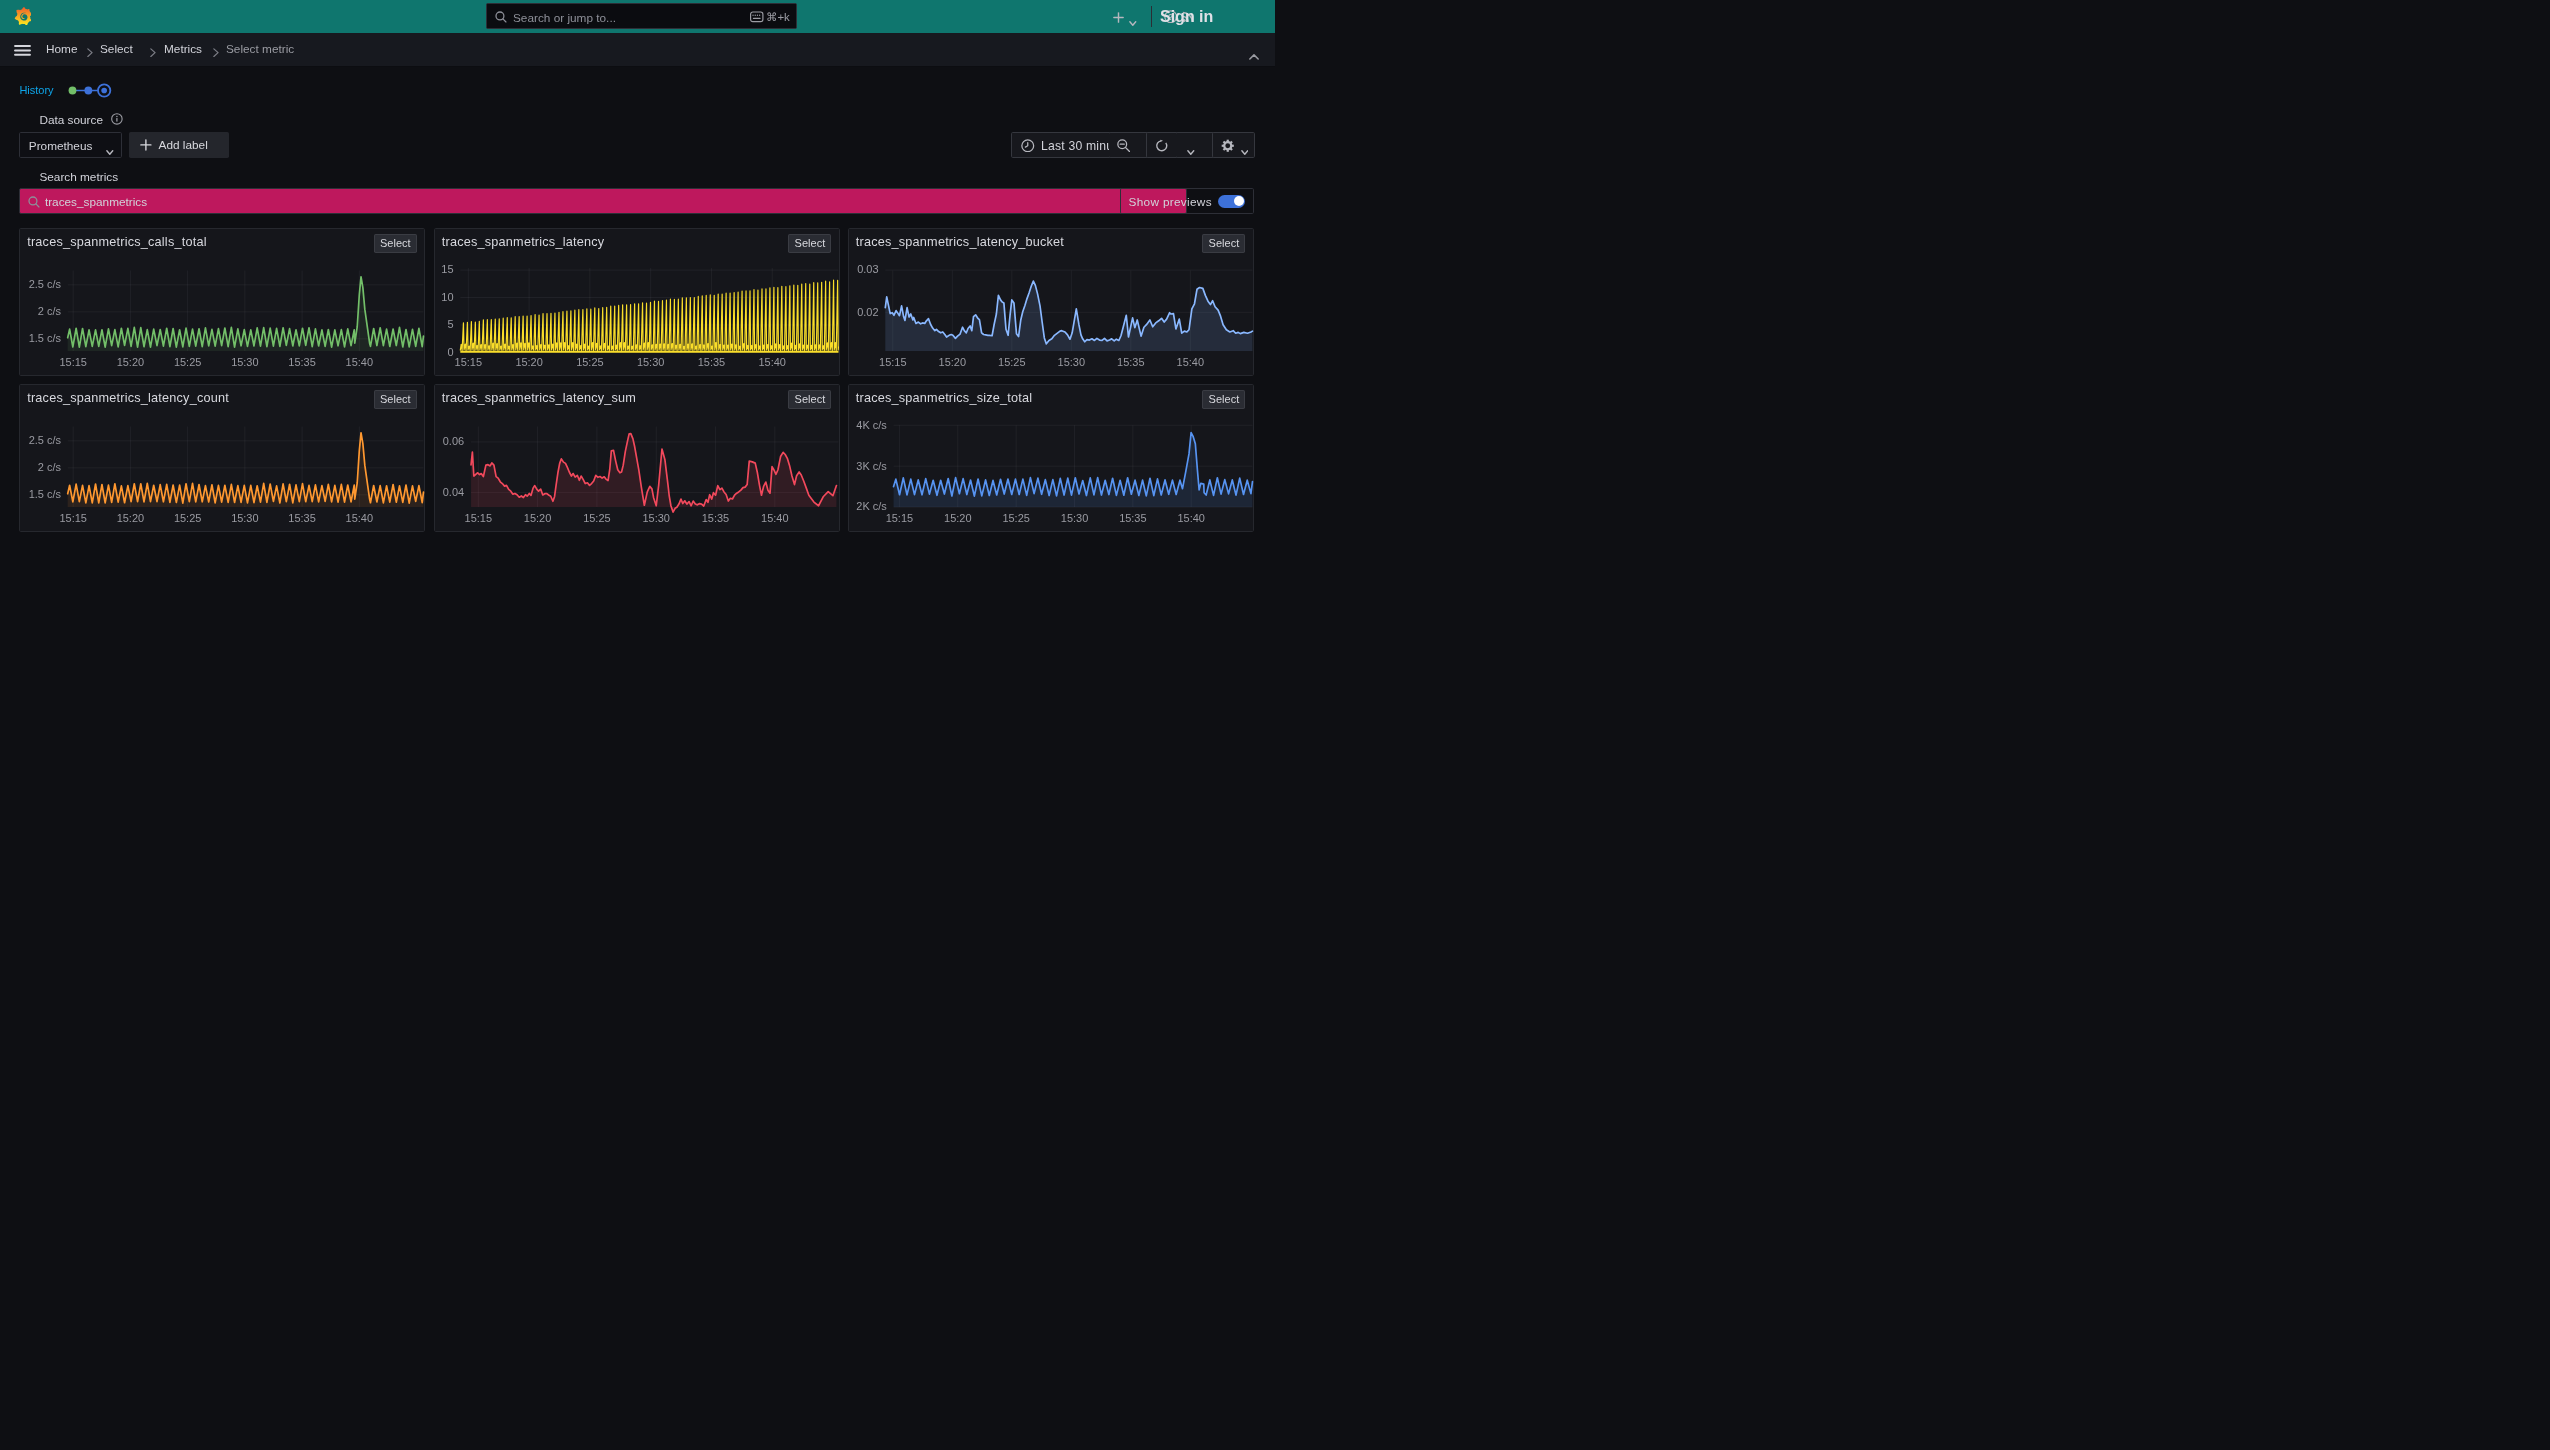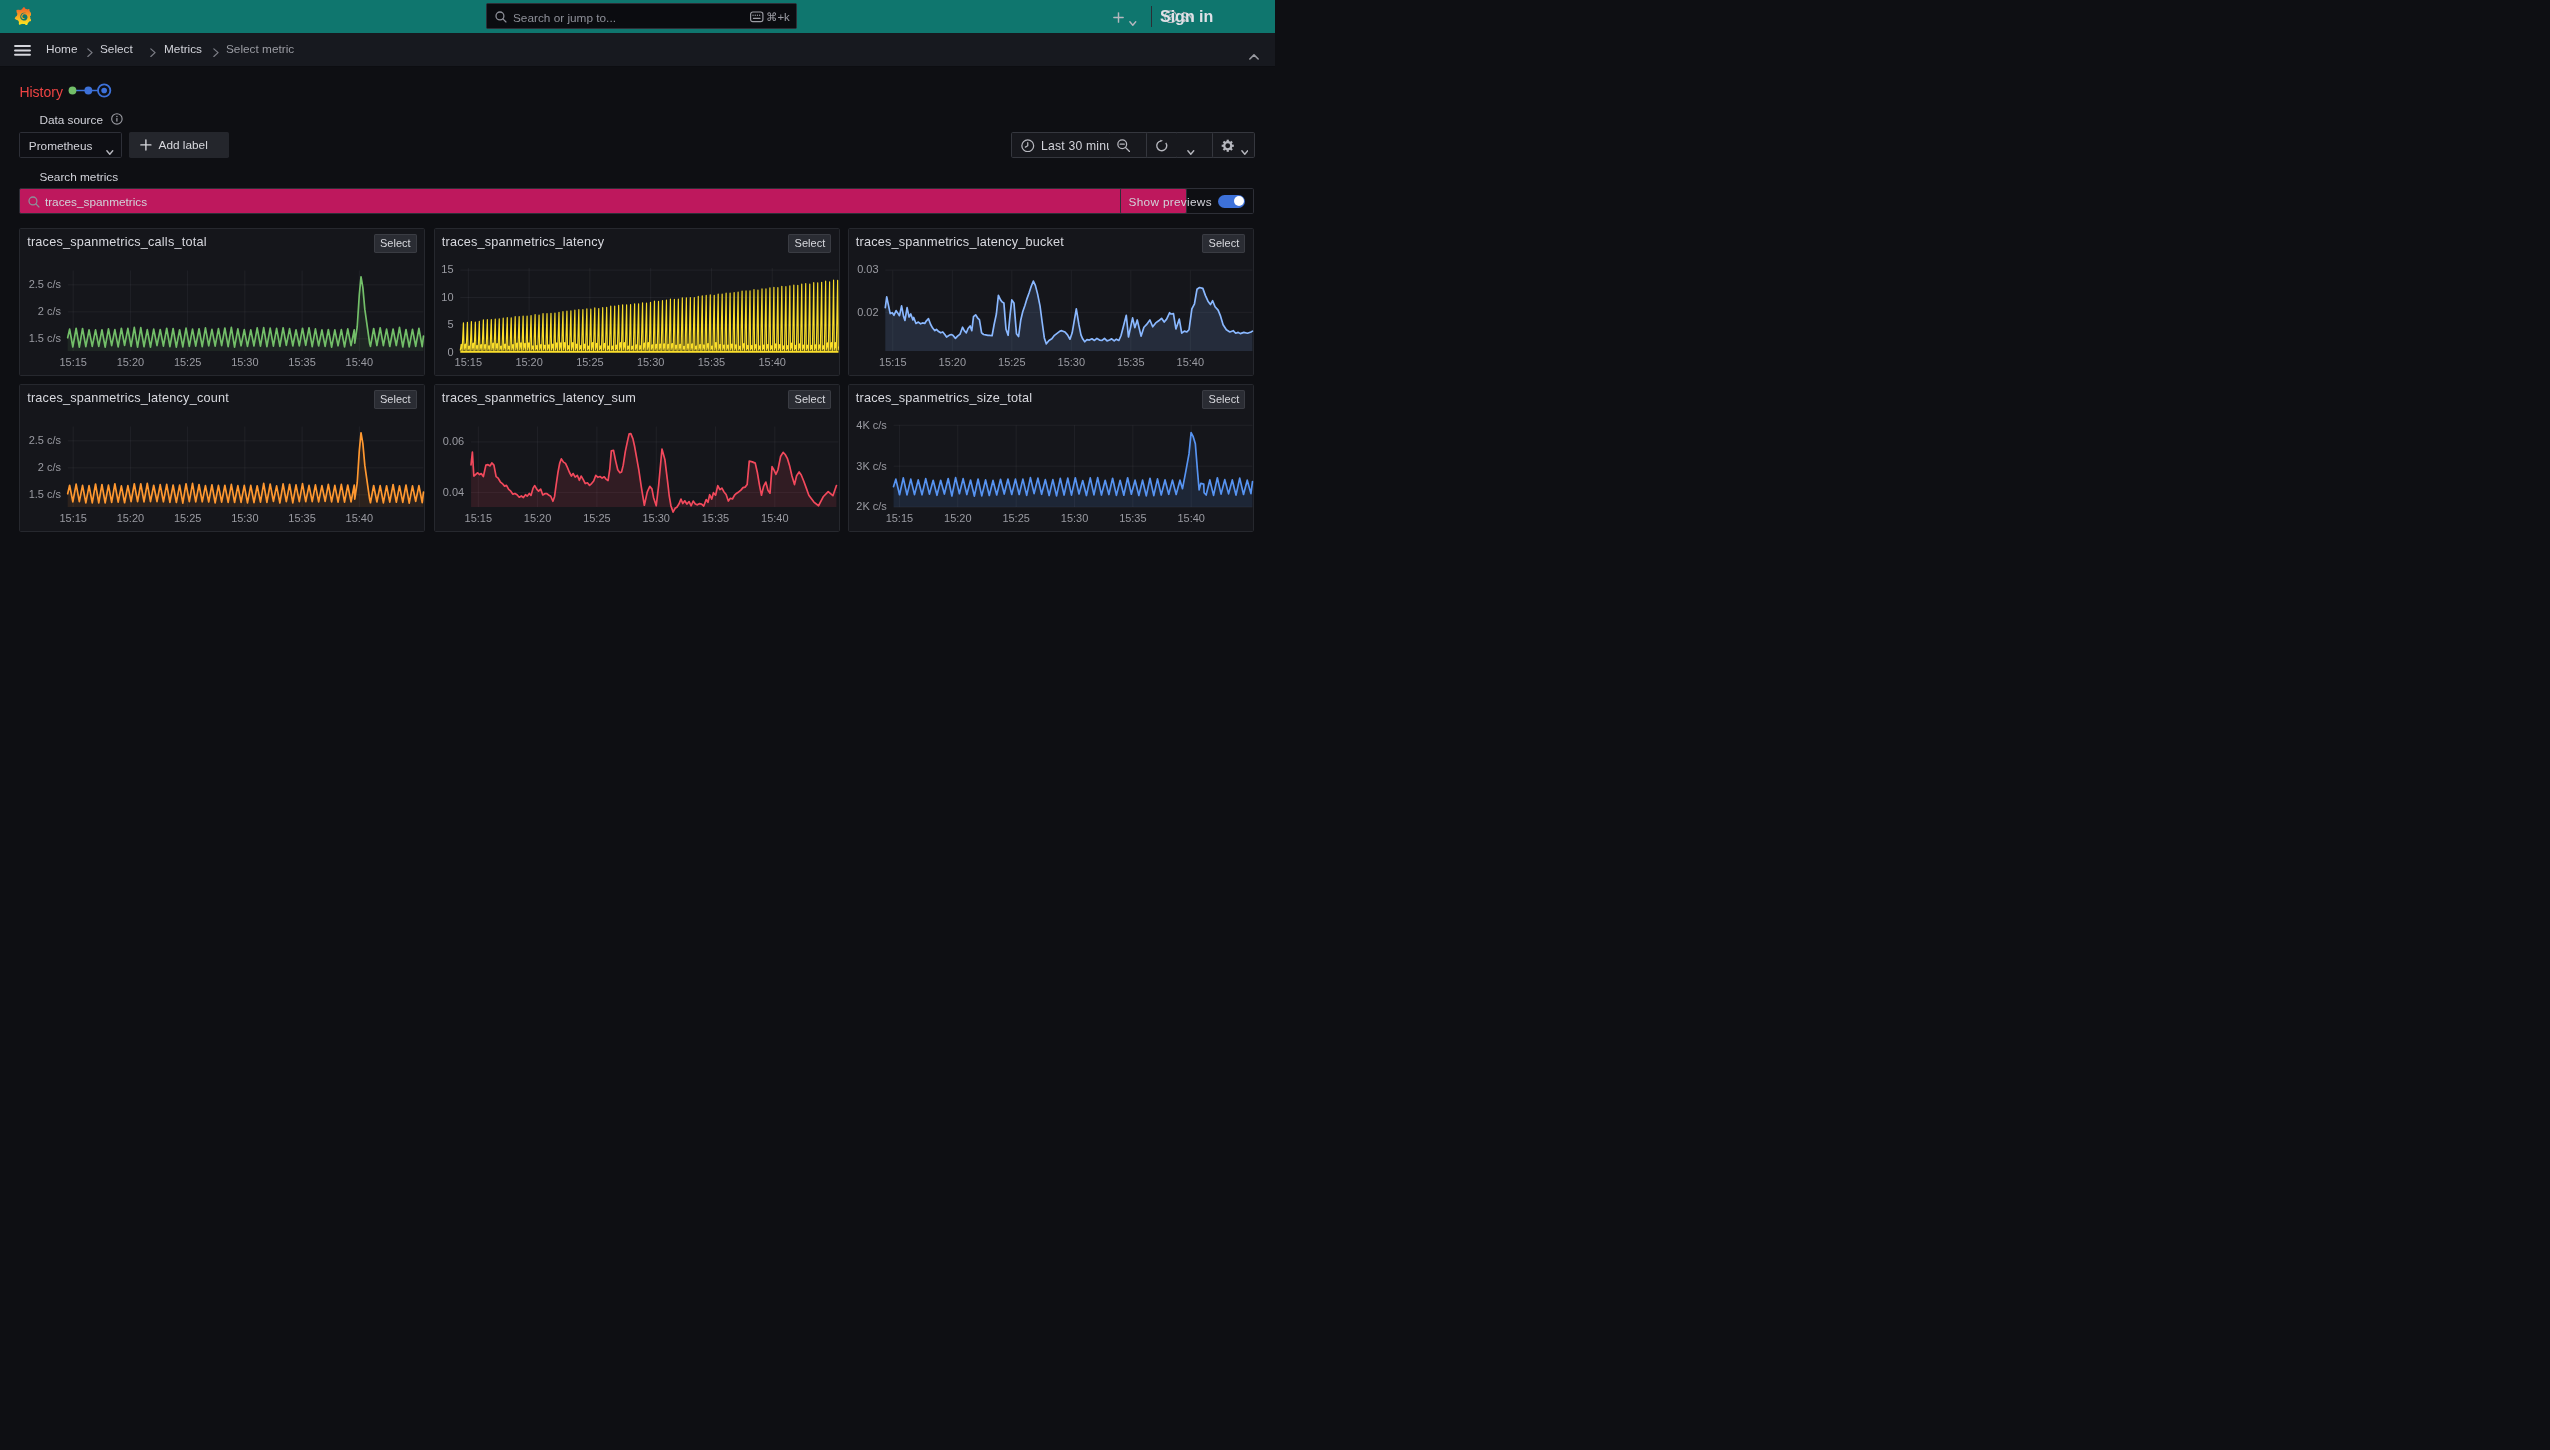--- a/index.html
+++ b/index.html
@@ -79,21 +79,21 @@
   <div class="crumb" style="left:164px">Metrics</div>
   <div class="abs" style="left:213px;top:12.7px"><svg width="5.9" height="9.3" viewBox="0 0 7 11" style="">
         <polyline points="1,1 6,5.5 1,10" fill="none" stroke="#7b7d85" stroke-width="1.5" stroke-linecap="round" stroke-linejoin="round"></polyline>
       </svg></div>
   <div class="crumb" style="left:226px;color:#9b9ca3">Select metric</div>
   <div class="abs" style="left:1249px;top:14.8px"><svg width="10" height="5.9" viewBox="0 0 12 7" style="">
         <polyline points="1,6 6.0,1 11,6" fill="none" stroke="#9b9ca3" stroke-width="1.8" stroke-linecap="round" stroke-linejoin="round"></polyline>
       </svg></div>
 </div>
 
-<div class="abs" style="left:19.4px;top:84px;font-size:14px;font-weight:500;color:#ef4444">History</div>
+<div class="abs" style="left:19.4px;top:84px;font-size:11px;font-weight:500;color:#0ea5e9">History</div>
 <div class="abs" style="left:68px;top:83px"><svg width="44" height="15" viewBox="0 0 52 18" style="">
       <line x1="5" y1="9" x2="47" y2="9" stroke="#3d71d9" stroke-width="2"></line>
       <circle cx="5" cy="9" r="4.7" fill="#73bf69"></circle>
       <circle cx="24" cy="9" r="4.7" fill="#3d71d9"></circle>
       <circle cx="43" cy="9" r="7.4" fill="#0e0f13" stroke="#3d71d9" stroke-width="2.2"></circle>
       <circle cx="43" cy="9" r="3.4" fill="#3d71d9"></circle>
     </svg></div>
 
 <div class="lbl" style="left:19.4px;top:113px">Data source</div>
 <div class="abs" style="left:111px;top:113px"><svg width="11.8" height="11.8" viewBox="0 0 14 14" style="">

